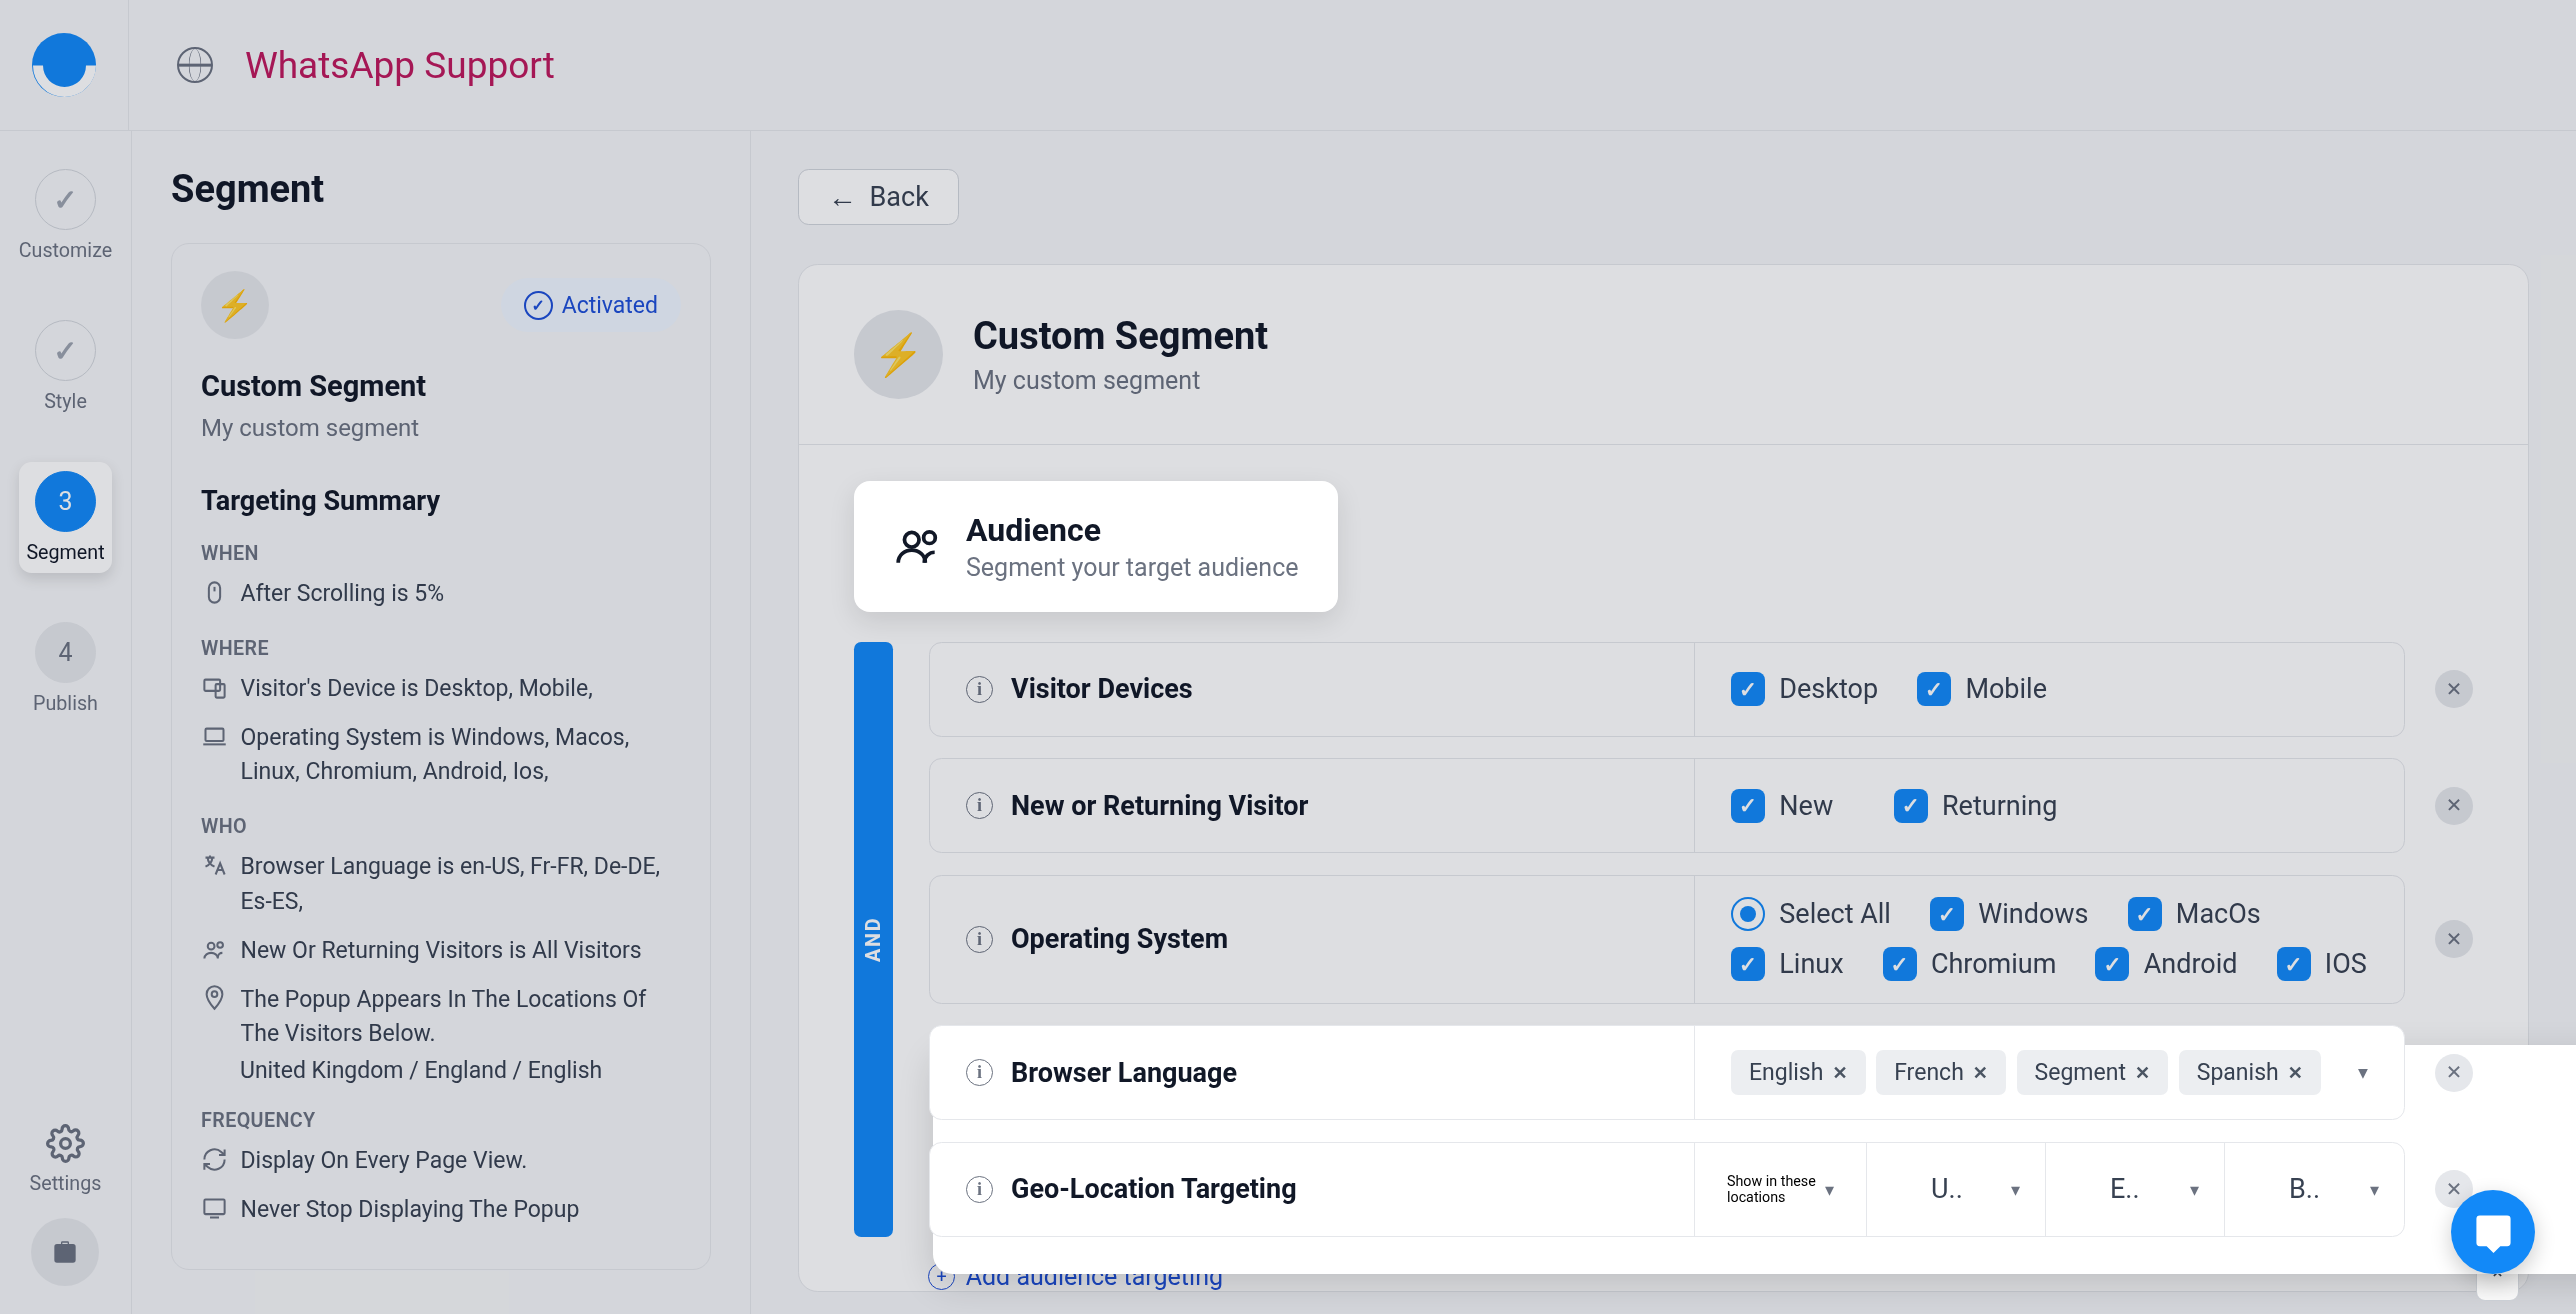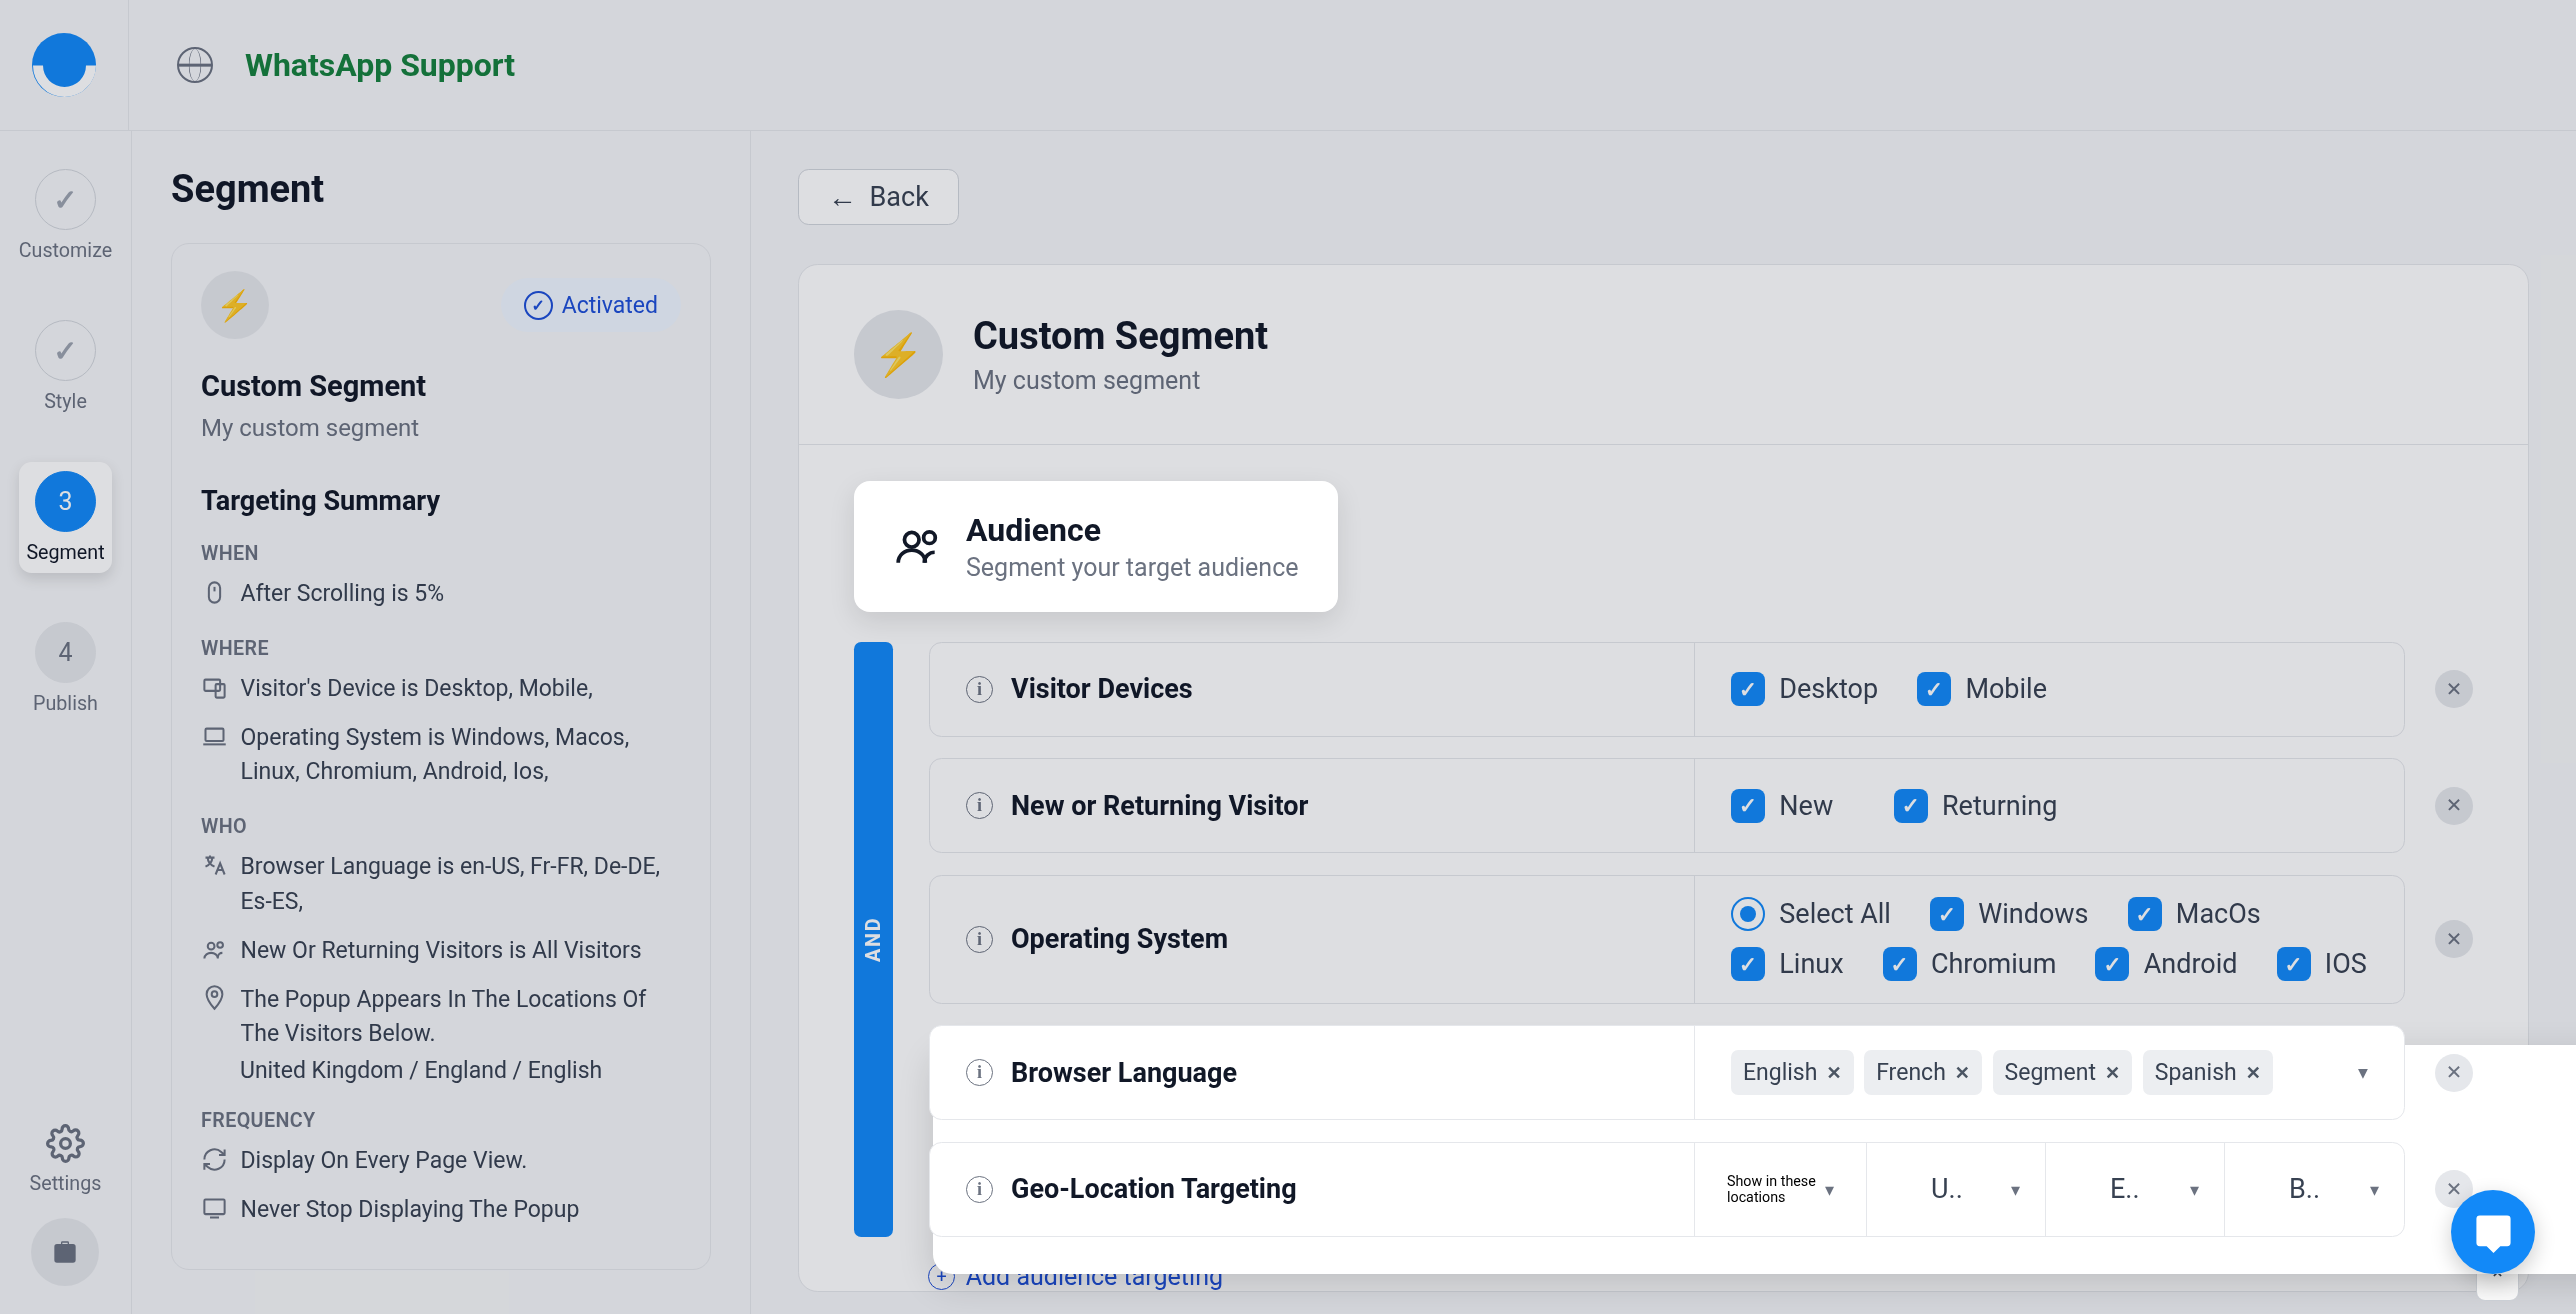--- a/index.html
+++ b/index.html
@@ -6,21 +6,21 @@
 body { background: #f5f6f8; width: 2576px; height: 1315px; overflow: hidden; position: relative; }
 
 
 .header { height: 131px; border-bottom: 0.9px solid #e5e7eb; display: flex; align-items: center; padding-left: 32px; position: relative; background: #f5f6f8; }
 .header-logo { width: 64px; height: 64px; border-radius: 50%; background: #1289f8; position: relative; display: flex; align-items: center; justify-content: center; }
 .header-logo::after { content: ""; width: 43px; height: 43px; border-radius: 50%; border: 10.7px solid #fff; border-top-color: transparent; border-right-color: transparent; transform: rotate(-45deg); display: block; }
 .header-divider { width: 0.9px; height: 131px; background: #e5e7eb; margin-left: 32px; }
 .header-globe { margin-left: 48px; width: 36px; height: 36px; border-radius: 50%; border: 2.7px solid #6b7280; position: relative; }
 .header-globe::before { content: ""; position: absolute; inset: 0; border-left: 2.7px solid #6b7280; border-right: 2.7px solid #6b7280; border-radius: 50%; transform: scaleX(0.4); }
 .header-globe::after { content: ""; position: absolute; top: 50%; left: 0; right: 0; height: 2.7px; background: #6b7280; transform: translateY(-50%); }
-.header-title { margin-left: 32px; font-size: 32px; color: #15803d; font-weight: 700; }
+.header-title { margin-left: 32px; font-size: 37px; color: #be185d; font-weight: 400; }
 
 
 .layout { display: flex; height: calc(100% - 131px); position: relative; }
 
 
 .steps-nav { width: 132px; border-right: 0.9px solid #e5e7eb; display: flex; flex-direction: column; align-items: center; padding-top: 38px; position: relative; gap: 8px; }
 .step-item { display: flex; flex-direction: column; align-items: center; margin-bottom: 50px; cursor: pointer; }
 .step-circle { width: 61px; height: 61px; border-radius: 50%; border: 1.8px solid #d1d5db; display: flex; align-items: center; justify-content: center; color: #9ca3af; font-size: 25px; }
 .step-check::before { content: "✓"; font-size: 29px; color: #9ca3af; font-weight: bold; }
 .step-label { margin-top: 9px; font-size: 19.7px; color: #6b7280; }
@@ -87,21 +87,21 @@
 .checkbox { width: 34px; height: 34px; border-radius: 8px; background: #1289f8; display: flex; align-items: center; justify-content: center; color: #fff; font-size: 21.5px; font-weight: bold; }
 .checkbox::before { content: "✓"; }
 .radio { width: 34px; height: 34px; border-radius: 50%; border: 2.7px solid #1289f8; display: flex; align-items: center; justify-content: center; }
 .radio::before { content: ""; width: 16px; height: 16px; background: #1289f8; border-radius: 50%; }
 .checkbox-label { font-size: 27px; color: #374151; }
 
 .remove-btn { width: 38px; height: 38px; border-radius: 50%; background: #e5e7eb; display: flex; align-items: center; justify-content: center; color: #6b7280; font-size: 19.7px; align-self: center; flex-shrink: 0; cursor: pointer; }
 .remove-btn::before { content: "✕"; }
 
 .tag-list { display: flex; gap: 10.7px; flex-wrap: wrap; flex: 1; align-items: center; }
-.tag { background: #eceef1; border-radius: 7.2px; padding: 9px 12px; display: inline-flex; align-items: center; gap: 9px; font-size: 23px; color: #374151; }
+.tag { background: #eceef1; border-radius: 7.2px; padding: 9px 18px; display: inline-flex; align-items: center; gap: 9px; font-size: 23px; color: #374151; }
 .tag-x { font-weight: bold; cursor: pointer; color: #4b5563; font-size: 18px; }
 .tag-dropdown-btn { margin-left: auto; font-size: 19.7px; color: #6b7280; cursor: pointer; }
 .geo-mini { width: 140px; padding: 0 25px; display: flex; align-items: center; justify-content: space-between; font-size: 27px; color: #374151; height: 100%; border-right: 1.8px solid #e5e7eb; }
 .geo-mini:last-child { border-right: none; }
 .chevron-down { font-size: 18px; color: #6b7280; }
 
 .add-targeting { display: inline-flex; align-items: center; gap: 10.7px; color: #1d4ed8; font-size: 25px; margin: 25px 0 0 129px; cursor: pointer; }
 .add-targeting-icon { width: 27px; height: 27px; border: 1.8px solid #1d4ed8; border-radius: 50%; display: flex; align-items: center; justify-content: center; font-size: 18px; }
 .add-targeting-icon::before { content: "+"; }
 .highlight-box { position: absolute; border-radius: 19.7px; background: #fff; box-shadow: 0 10.7px 36px rgba(0,0,0,0.14); z-index: 3; }

